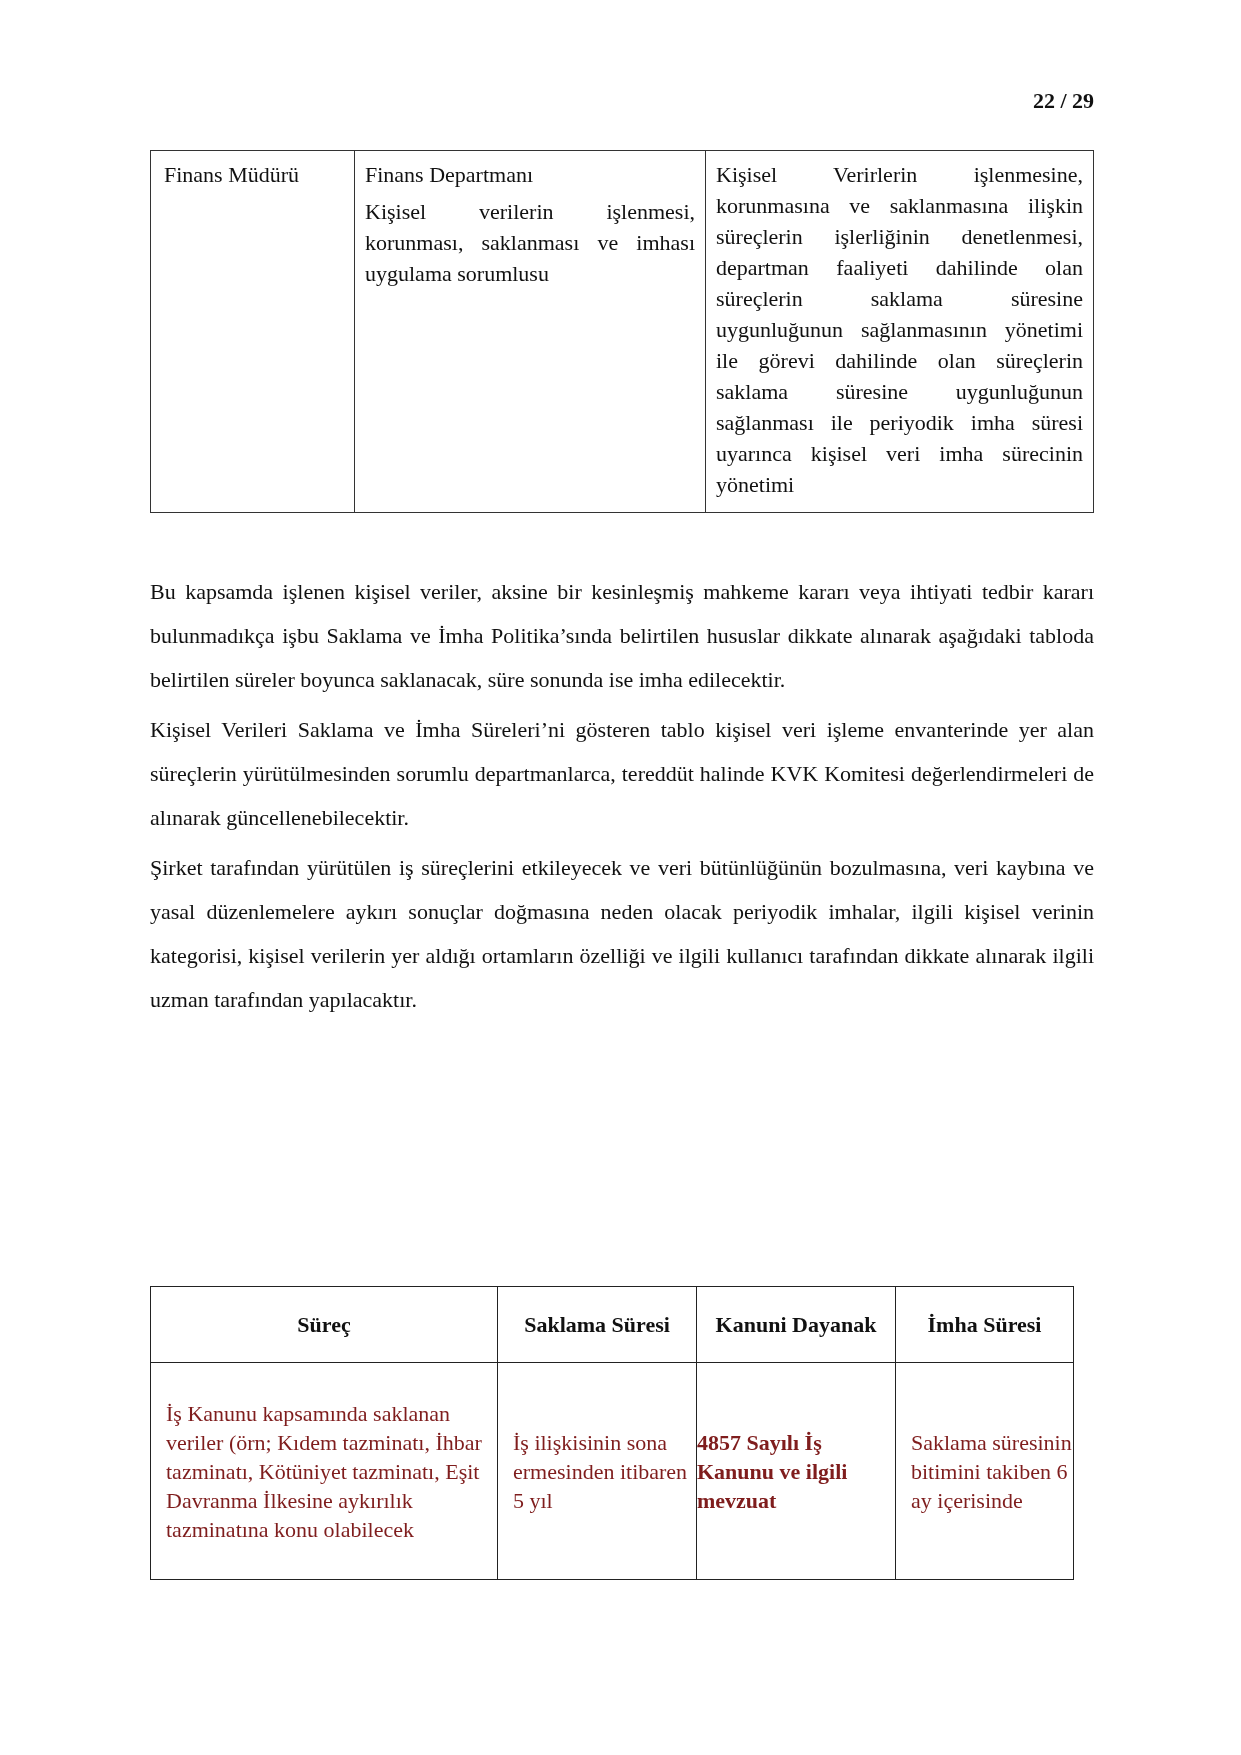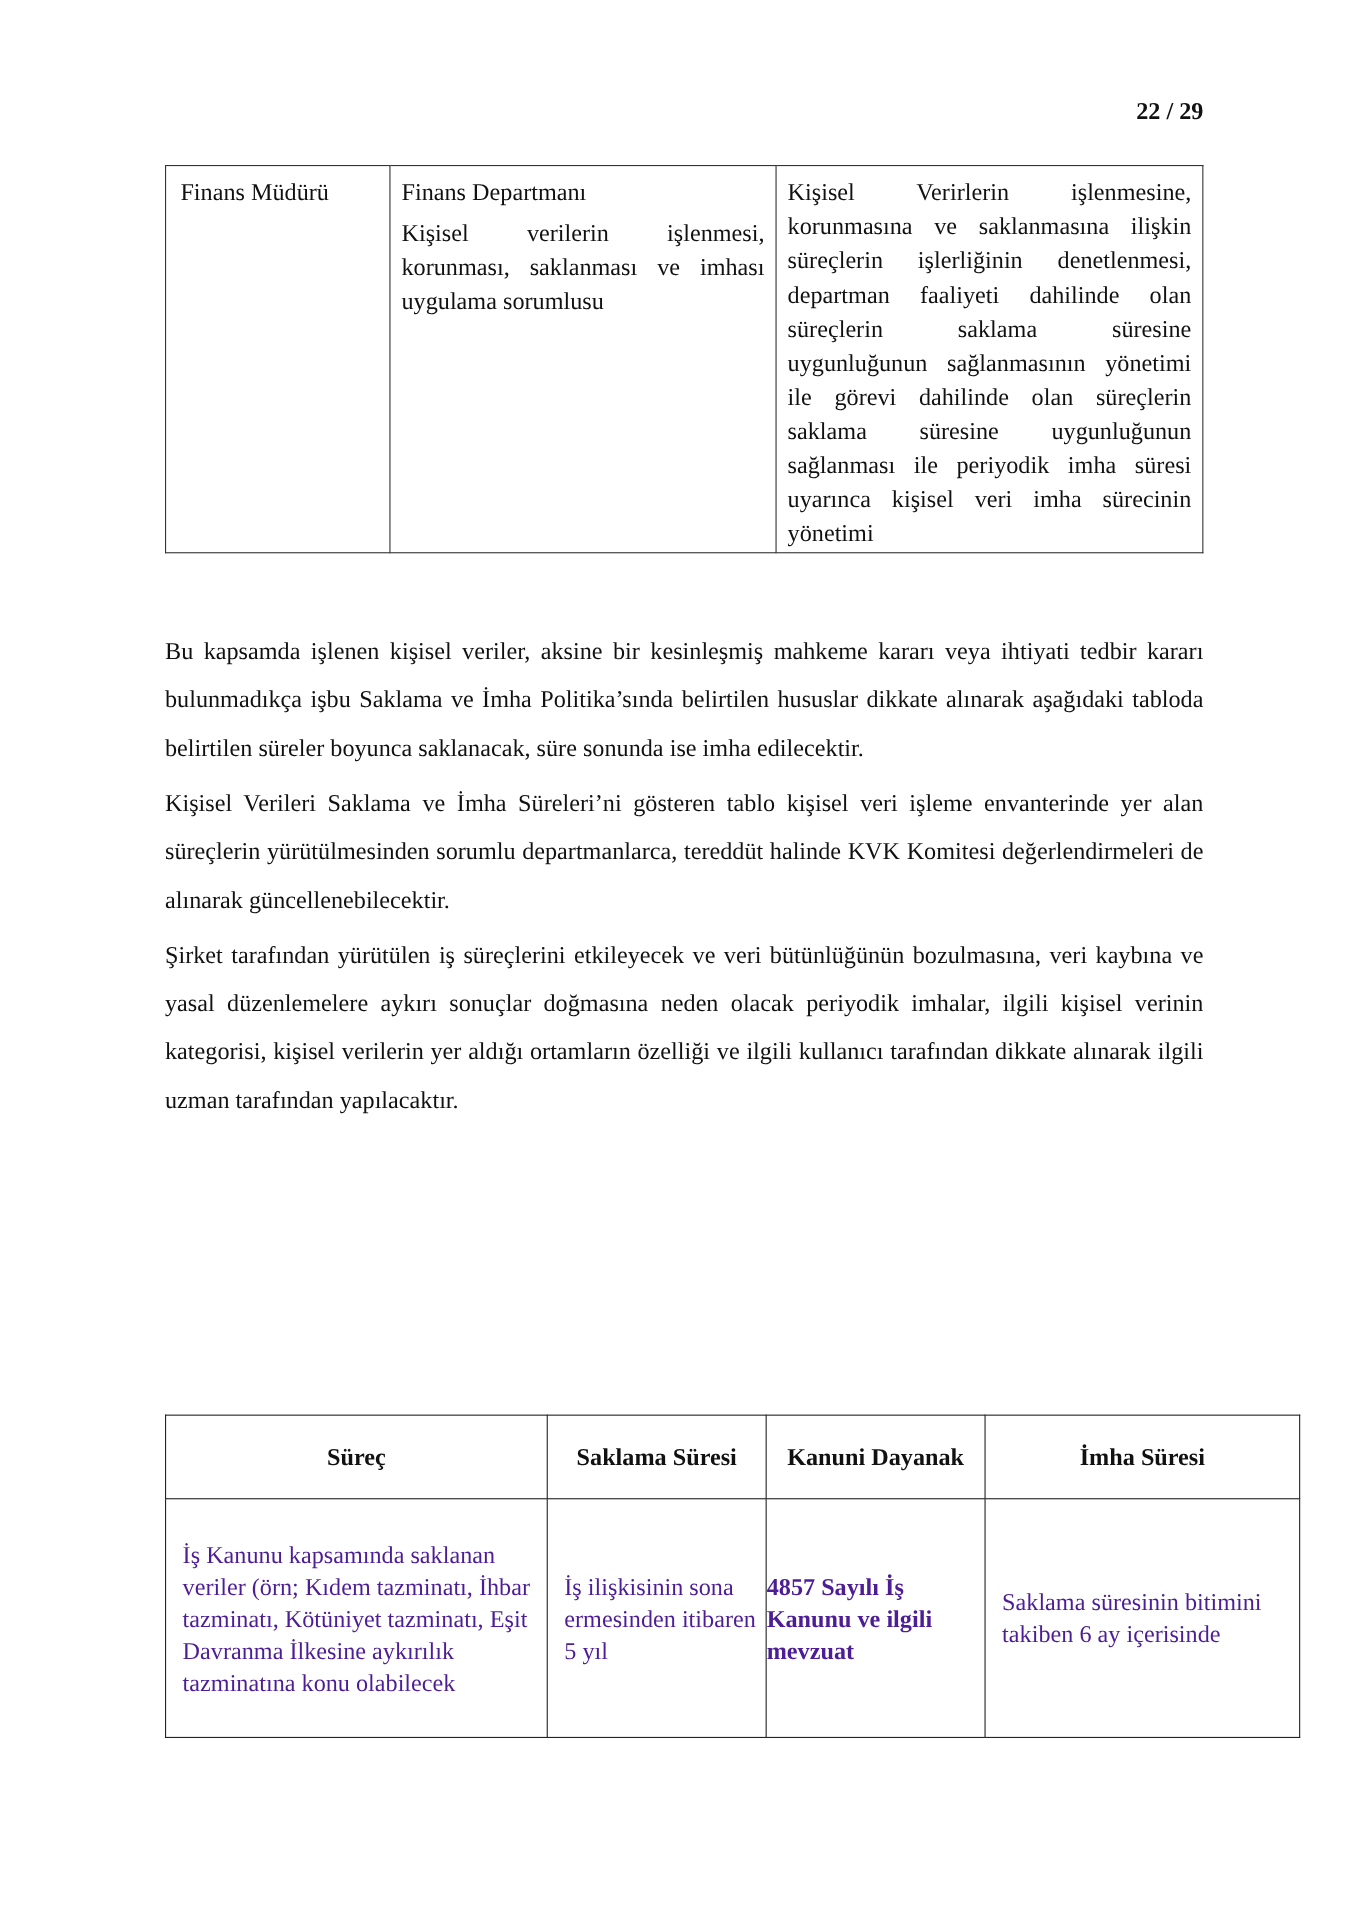--- a/index.html
+++ b/index.html
@@ -2,31 +2,31 @@
 <html><head>
 <meta charset="utf-8">
 <style>
   html, body { margin: 0; padding: 0; background: #ffffff; }
   body { width: 1241px; height: 1755px; position: relative; font-family: "Liberation Serif", "DejaVu Serif", serif; color: #111; overflow: hidden; }
   .page-number { position: absolute; top: 88px; right: 147px; font-size: 22px; font-weight: bold; }
   .top-table { position: absolute; left: 150px; top: 150px; width: 944px; border-collapse: collapse; }
   .top-table td { border: 1.5px solid #333; vertical-align: top; font-size: 22px; line-height: 31px; padding: 8px 10px 0 10px; }
   .top-table td.c1 { width: 180px; padding-left: 13px; }
   .top-table td.c2 { width: 330px; }
-  .top-table td.c3 { padding-bottom: 2px; }
+  .top-table td.c3 { padding-bottom: 12px; }
   .just { text-align: justify; }
   .underline { }
   .dept-desc { margin-top: 6px; }
   .section { position: absolute; left: 150px; top: 570px; width: 944px; }
   .section-title { font-size: 22px; font-weight: bold; margin: 0 0 8px 0; line-height: 30px; }
   .para { font-size: 22px; line-height: 44px; text-align: justify; margin: 0 0 6px 0; }
-  .ret-table { position: absolute; left: 150px; top: 1286px; width: 1032px; border-collapse: collapse; }
+  .ret-table { position: absolute; left: 150px; top: 1286px; width: 924px; border-collapse: collapse; }
   .ret-table th, .ret-table td { border: 1.5px solid #222; font-size: 22px; }
   .ret-table th { height: 73px; font-weight: bold; text-align: center; vertical-align: middle; }
-  .ret-table td { height: 214px; vertical-align: middle; line-height: 29px; color: #4c1d95; }
+  .ret-table td { height: 214px; vertical-align: middle; line-height: 29px; color: #7f1d1d; }
   .ret-table td.p { padding-left: 15px; }
   .ret-table td.s { padding-left: 15px; }
   .ret-table td.k { padding-left: 0; font-weight: bold; }
   .ret-table td.i { padding-left: 15px; }
 </style>
 </head>
 <body>
 
 <div class="page-number">22 / 29</div>
 

